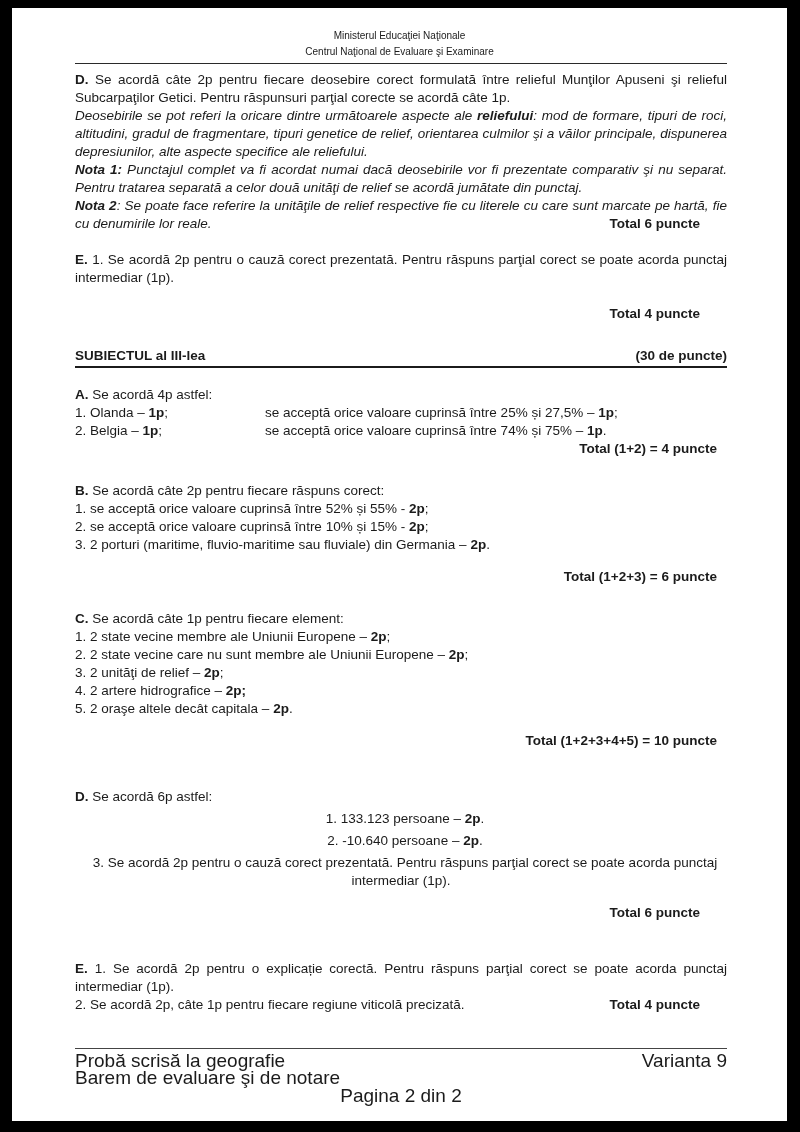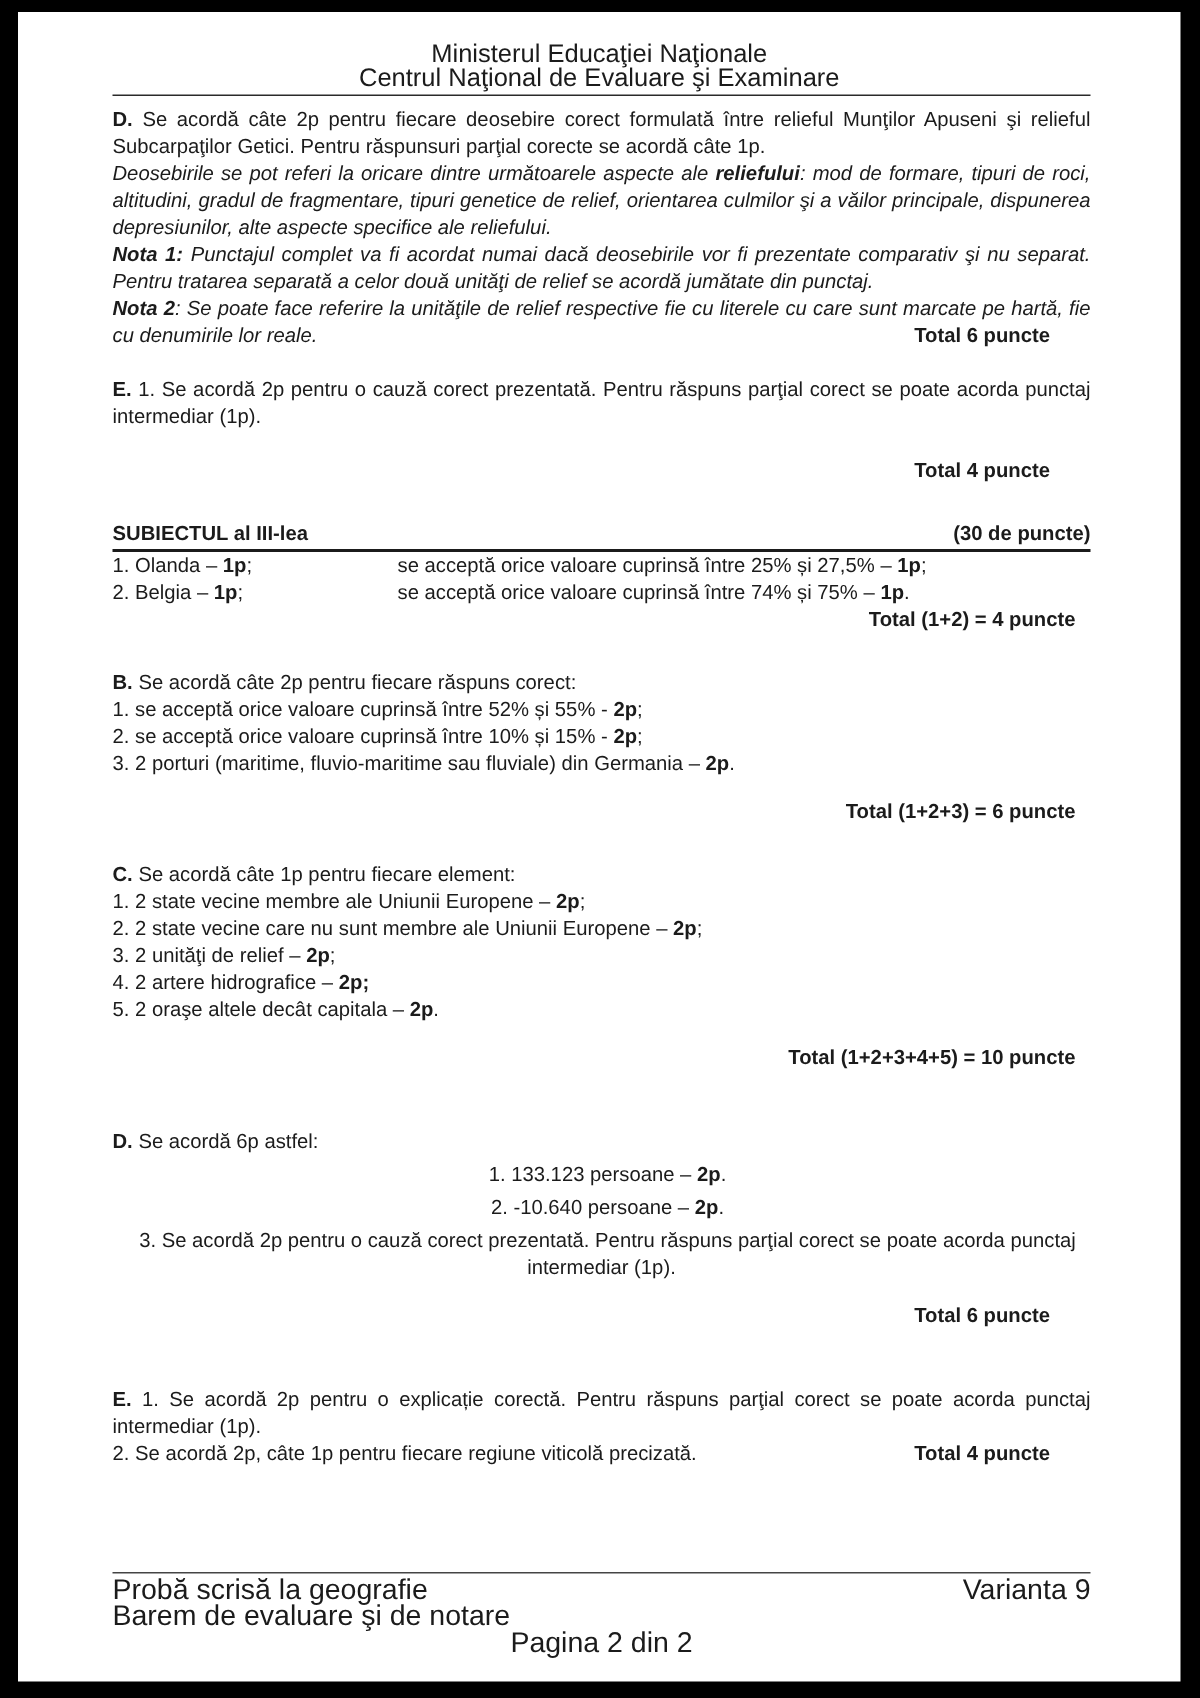--- a/index.html
+++ b/index.html
@@ -16,21 +16,21 @@
     border: solid #000;
     border-width: 8px 13px 11px 12px;
     font-family: "Liberation Sans", "DejaVu Sans", sans-serif;
     font-size: 13.5px;
     line-height: 18px;
     color: #1b1b1b;
   }
   .header {
     padding-top: 20px;
     text-align: center;
-    font-size: 17px;
+    font-size: 10px;
     line-height: 16px;
   }
   .hrule {
     margin: 3px 60px 0 63px;
     border-bottom: 1.5px solid #2a2a2a;
   }
   .content {
     padding: 7px 60px 0 63px;
   }
   p { margin: 0; }
@@ -92,20 +92,21 @@
     <p class="just italic nota2"><b>Nota 2</b><span>: Se poate face referire la unităţile de relief respective fie cu literele cu care sunt marcate pe hartă, fie cu denumirile lor reale.</span><span class="total-inline">Total 6 puncte</span></p>
 
     <p class="just gap-18"><b>E.</b><span> 1. Se acordă 2p pentru o cauză corect prezentată. Pentru răspuns parţial corect se poate acorda punctaj intermediar (1p).</span></p>
     <p class="total pad-a gap-18">Total 4 puncte</p>
 
     <div class="subj-row gap-24">
       <span>SUBIECTUL al III-lea</span>
       <span>(30 de puncte)</span>
     </div>
 
+    <p class="gap-18"><b>A.</b><span> Se acordă 4p astfel:</span></p>
     <div class="a-row">
       <span class="a-col1"><span>1. Olanda – </span><b>1p</b><span>;</span></span>
       <span class="a-col2"><span>se acceptă orice valoare cuprinsă între 25% și 27,5%  – </span><b>1p</b><span>;</span></span>
     </div>
     <div class="a-row">
       <span class="a-col1"><span>2. Belgia – </span><b>1p</b><span>;</span></span>
       <span class="a-col2"><span>se acceptă orice valoare cuprinsă între 74% și 75% – </span><b>1p</b><span>.</span></span>
     </div>
     <p class="total pad-b">Total (1+2) = 4 puncte</p>
 

